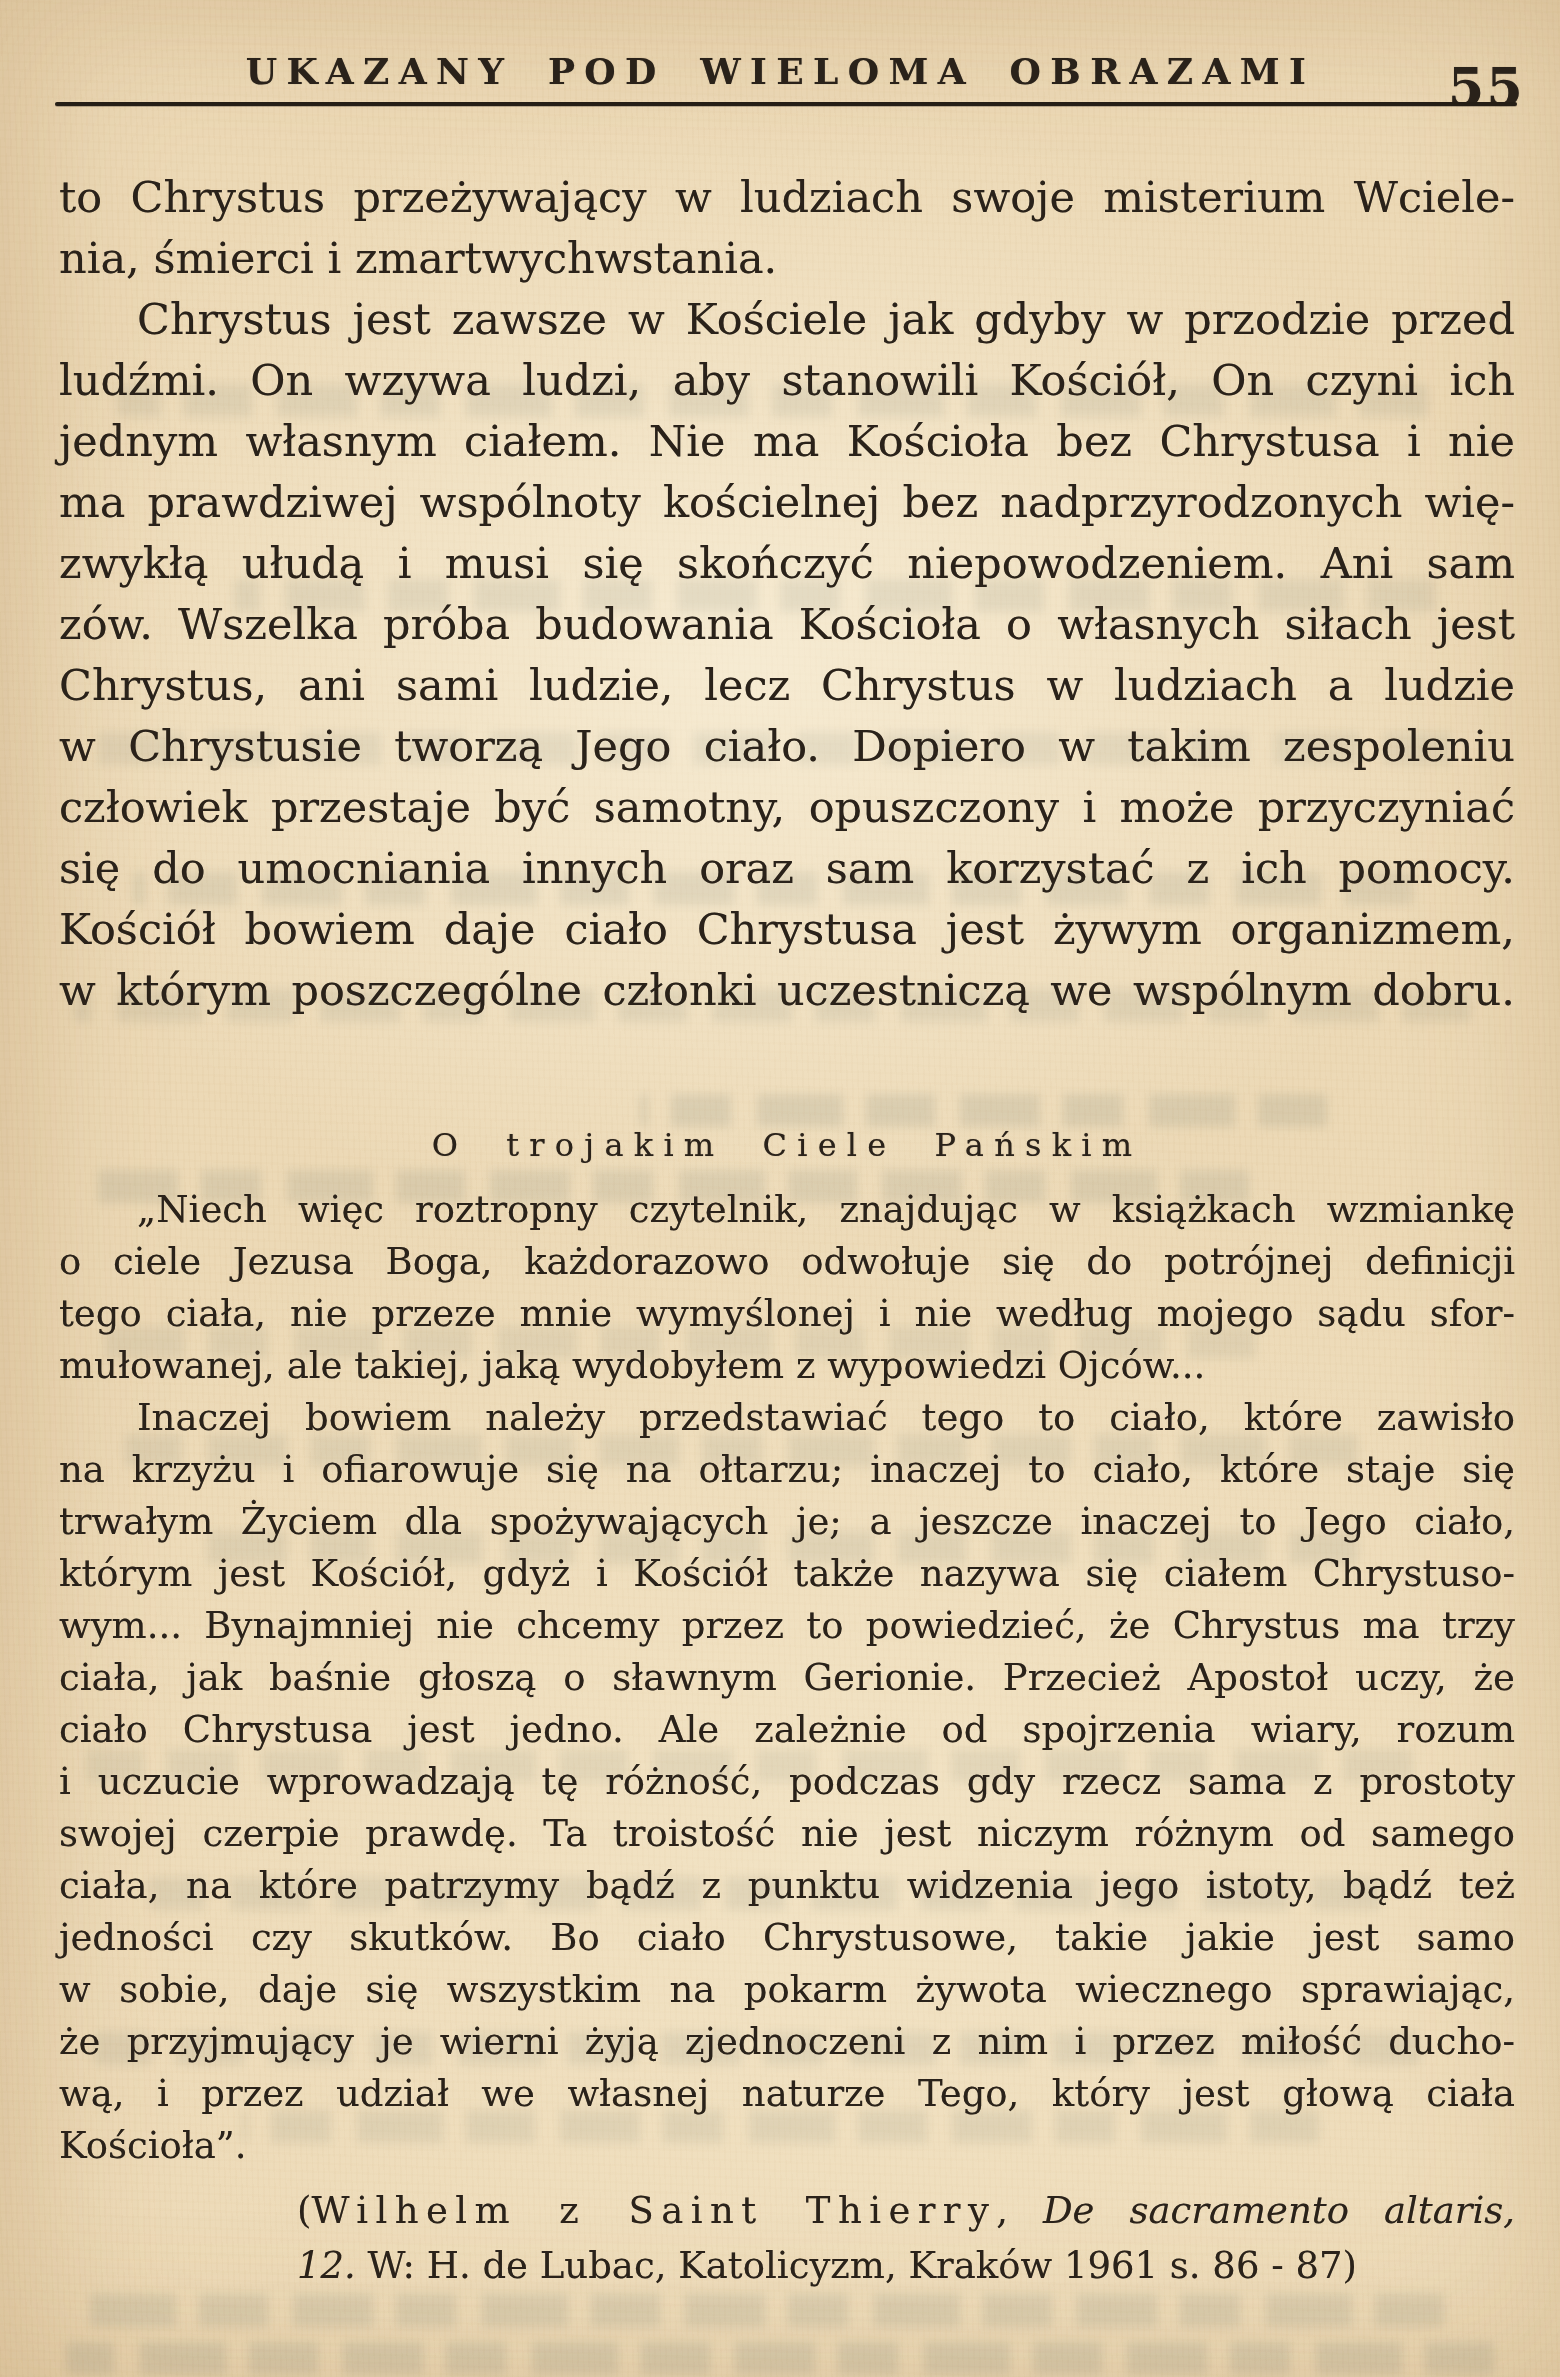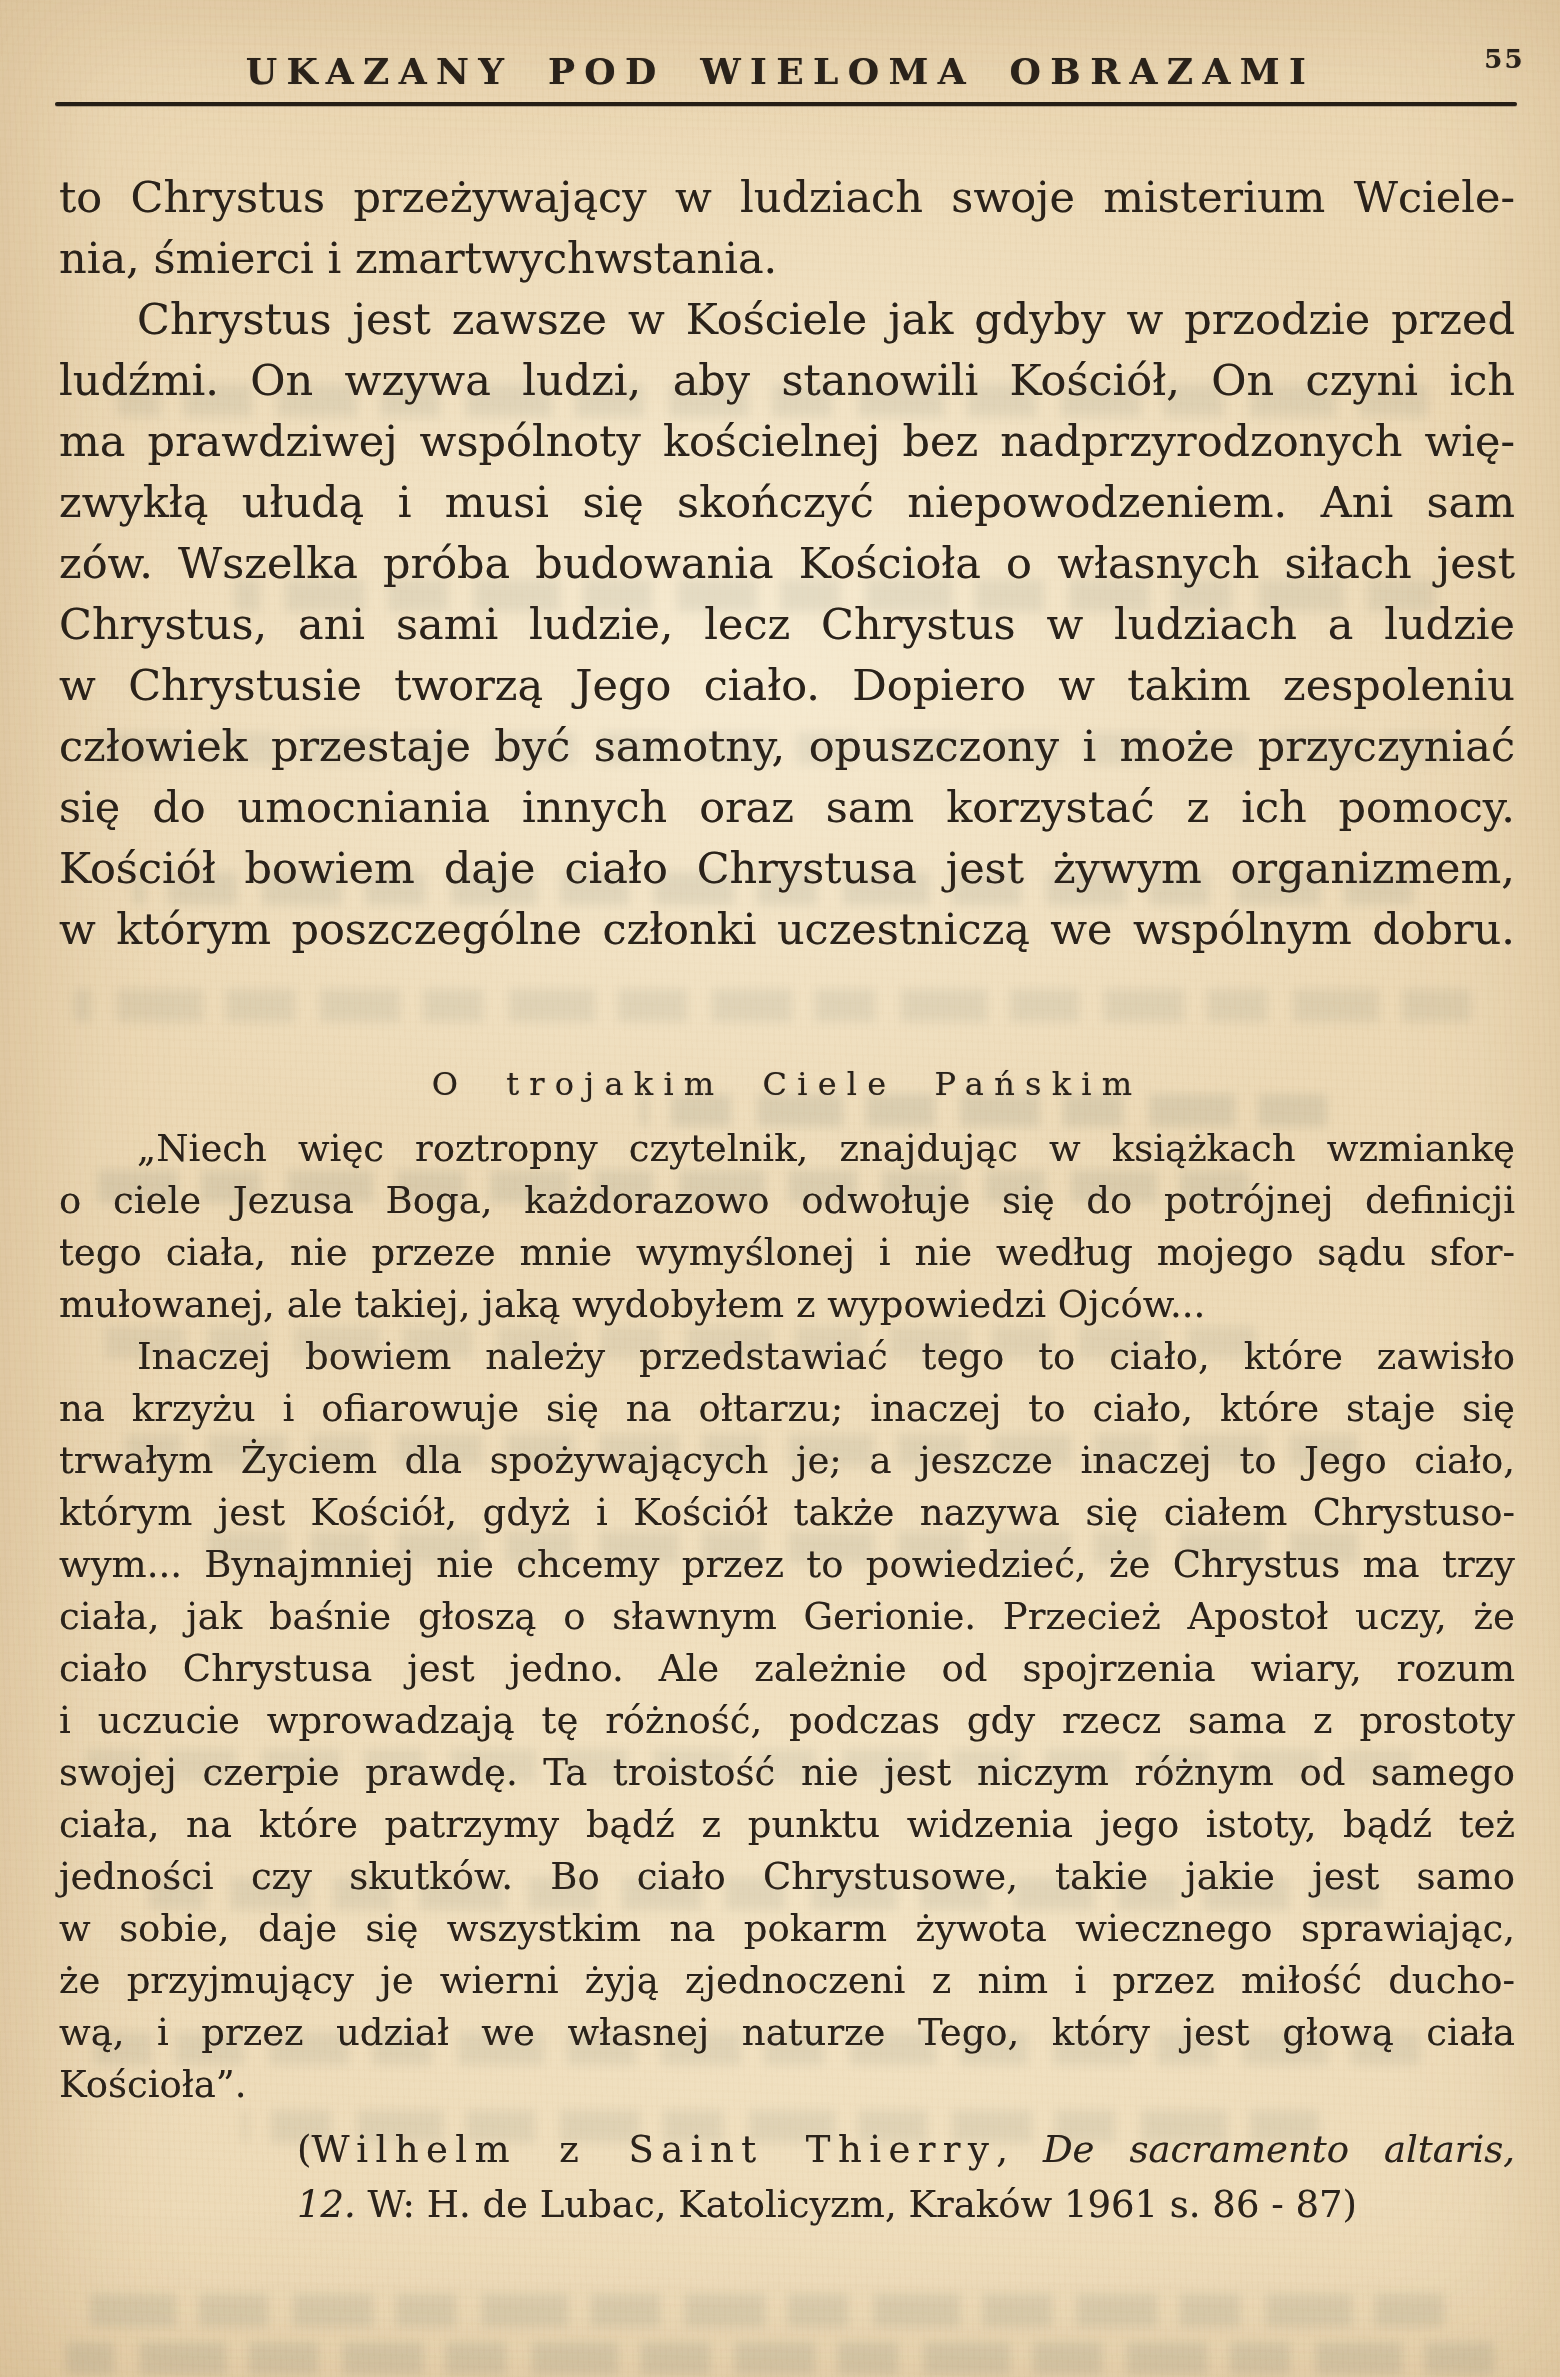--- a/index.html
+++ b/index.html
@@ -27,21 +27,21 @@
       #5d6d66 287px 367px, transparent 367px 392px);
     border-radius:4.7px;
   }
   .content{position:relative;z-index:1;}
   .running-header{
     position:absolute;top:50px;left:0;width:100%;text-align:center;
     font-size:36px;font-weight:bold;letter-spacing:9.4px;word-spacing:12.5px;
     text-shadow:0 0 0.8px rgba(42,34,26,.45);
   }
   .page-number{
-    position:absolute;top:44px;right:36px;font-size:26px;font-weight:bold;letter-spacing:2.3px;
+    position:absolute;top:56px;right:36px;font-size:52px;font-weight:bold;letter-spacing:2.3px;
     text-shadow:0 0 0.8px rgba(42,34,26,.45);
     margin-left:26px;
   }
   .header-rule{
     position:absolute;top:102px;left:55px;width:1462px;height:3.9px;
     background:#251e16;border-radius:2.3px;
     box-shadow:0 0.8px 0 rgba(37,30,22,.35);
   }
   .bodytext{position:absolute;left:59px;top:167px;width:1456px;}
   .para{margin:0;}
@@ -94,20 +94,21 @@
     <div class="header-rule"></div>
 
     <main class="bodytext">
         <div class="para main">
           <div class="line">to Chrystus przeżywający w ludziach swoje misterium Wciele-</div>
           <div class="line no-fill">nia, śmierci i zmartwychwstania.</div>
         </div>
         <div class="para main">
           <div class="line indent">Chrystus jest zawsze w Kościele jak gdyby w przodzie przed</div>
           <div class="line">ludźmi. On wzywa ludzi, aby stanowili Kościół, On czyni ich</div>
+          <div class="line">jednym własnym ciałem. Nie ma Kościoła bez Chrystusa i nie</div>
           <div class="line">ma prawdziwej wspólnoty kościelnej bez nadprzyrodzonych wię-</div>
           <div class="line">zwykłą ułudą i musi się skończyć niepowodzeniem. Ani sam</div>
           <div class="line">zów. Wszelka próba budowania Kościoła o własnych siłach jest</div>
           <div class="line">Chrystus, ani sami ludzie, lecz Chrystus w ludziach a ludzie</div>
           <div class="line">w Chrystusie tworzą Jego ciało. Dopiero w takim zespoleniu</div>
           <div class="line">człowiek przestaje być samotny, opuszczony i może przyczyniać</div>
           <div class="line">się do umocniania innych oraz sam korzystać z ich pomocy.</div>
           <div class="line">Kościół bowiem daje ciało Chrystusa jest żywym organizmem,</div>
           <div class="line">w którym poszczególne członki uczestniczą we wspólnym dobru.</div>
         </div>

